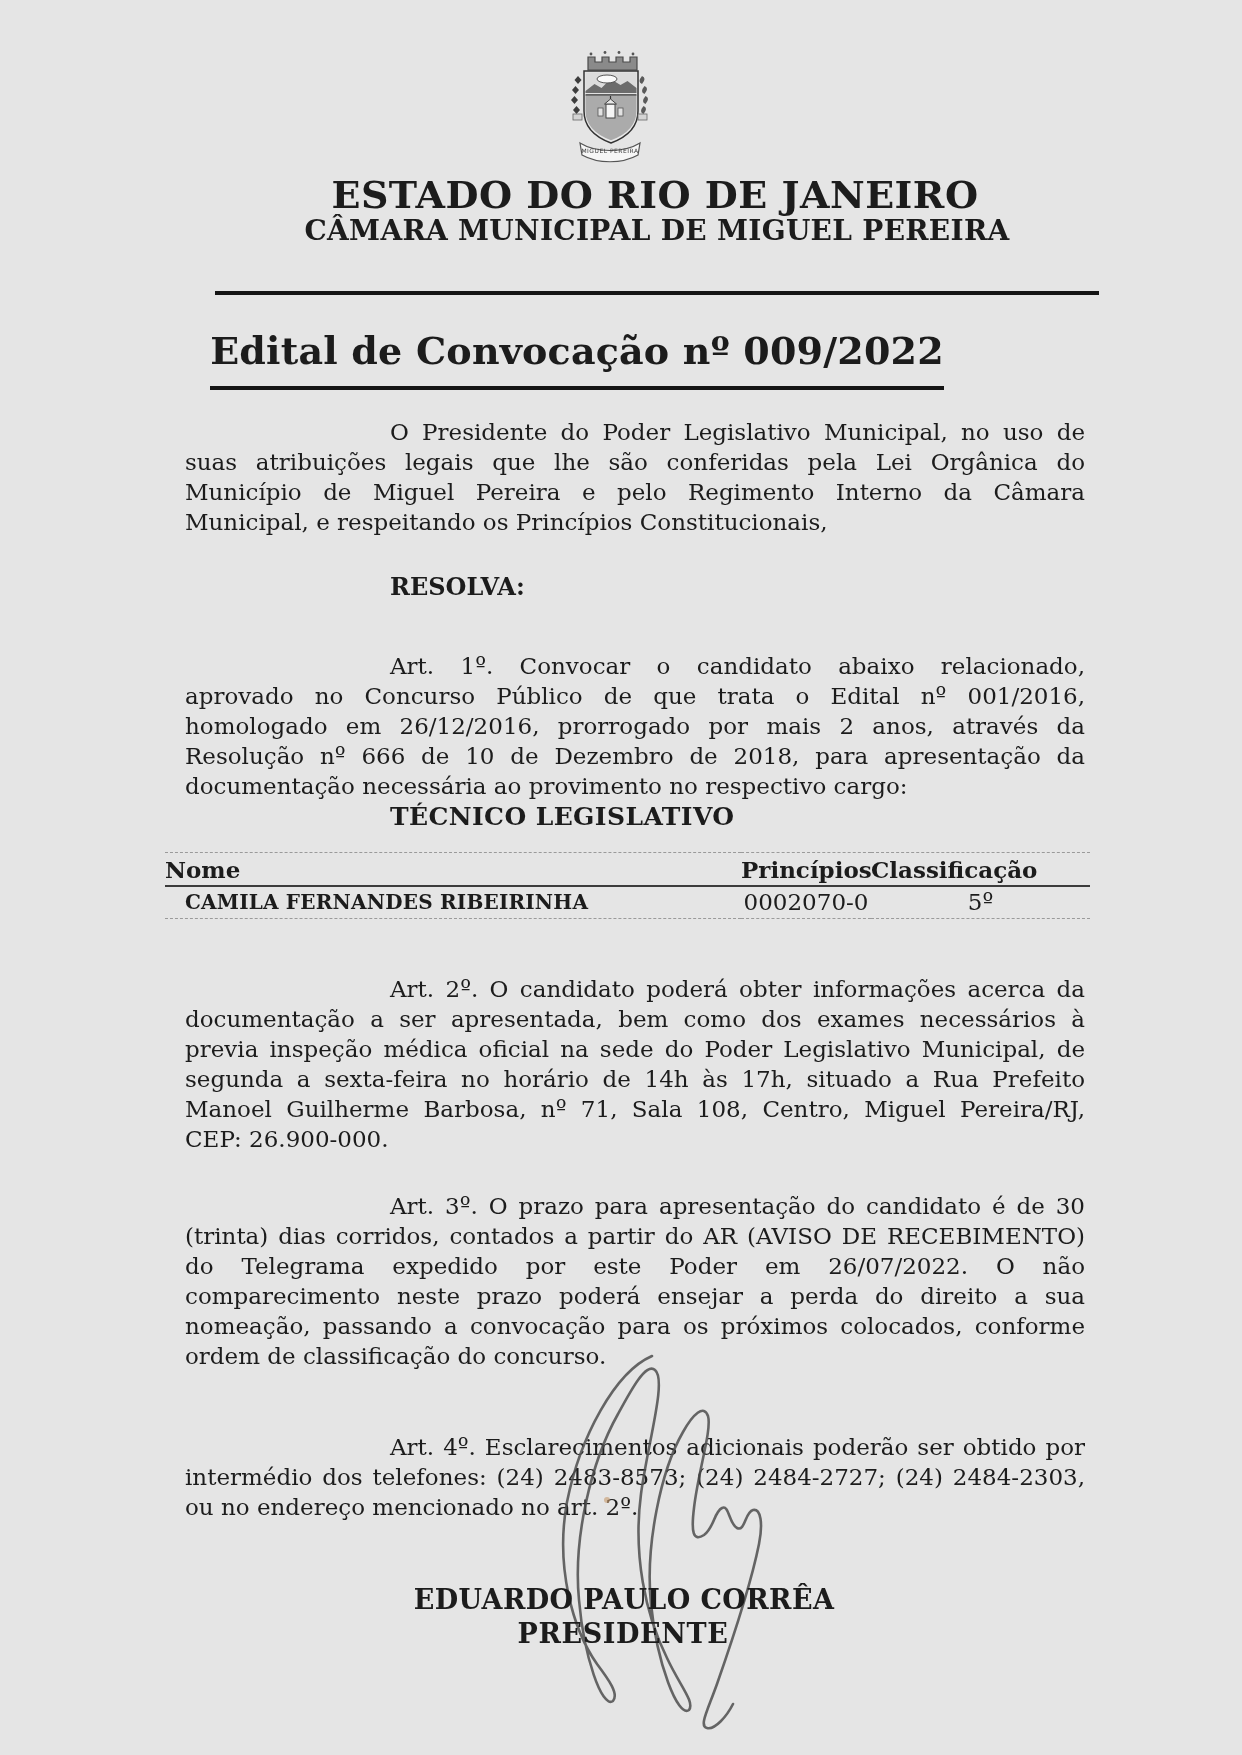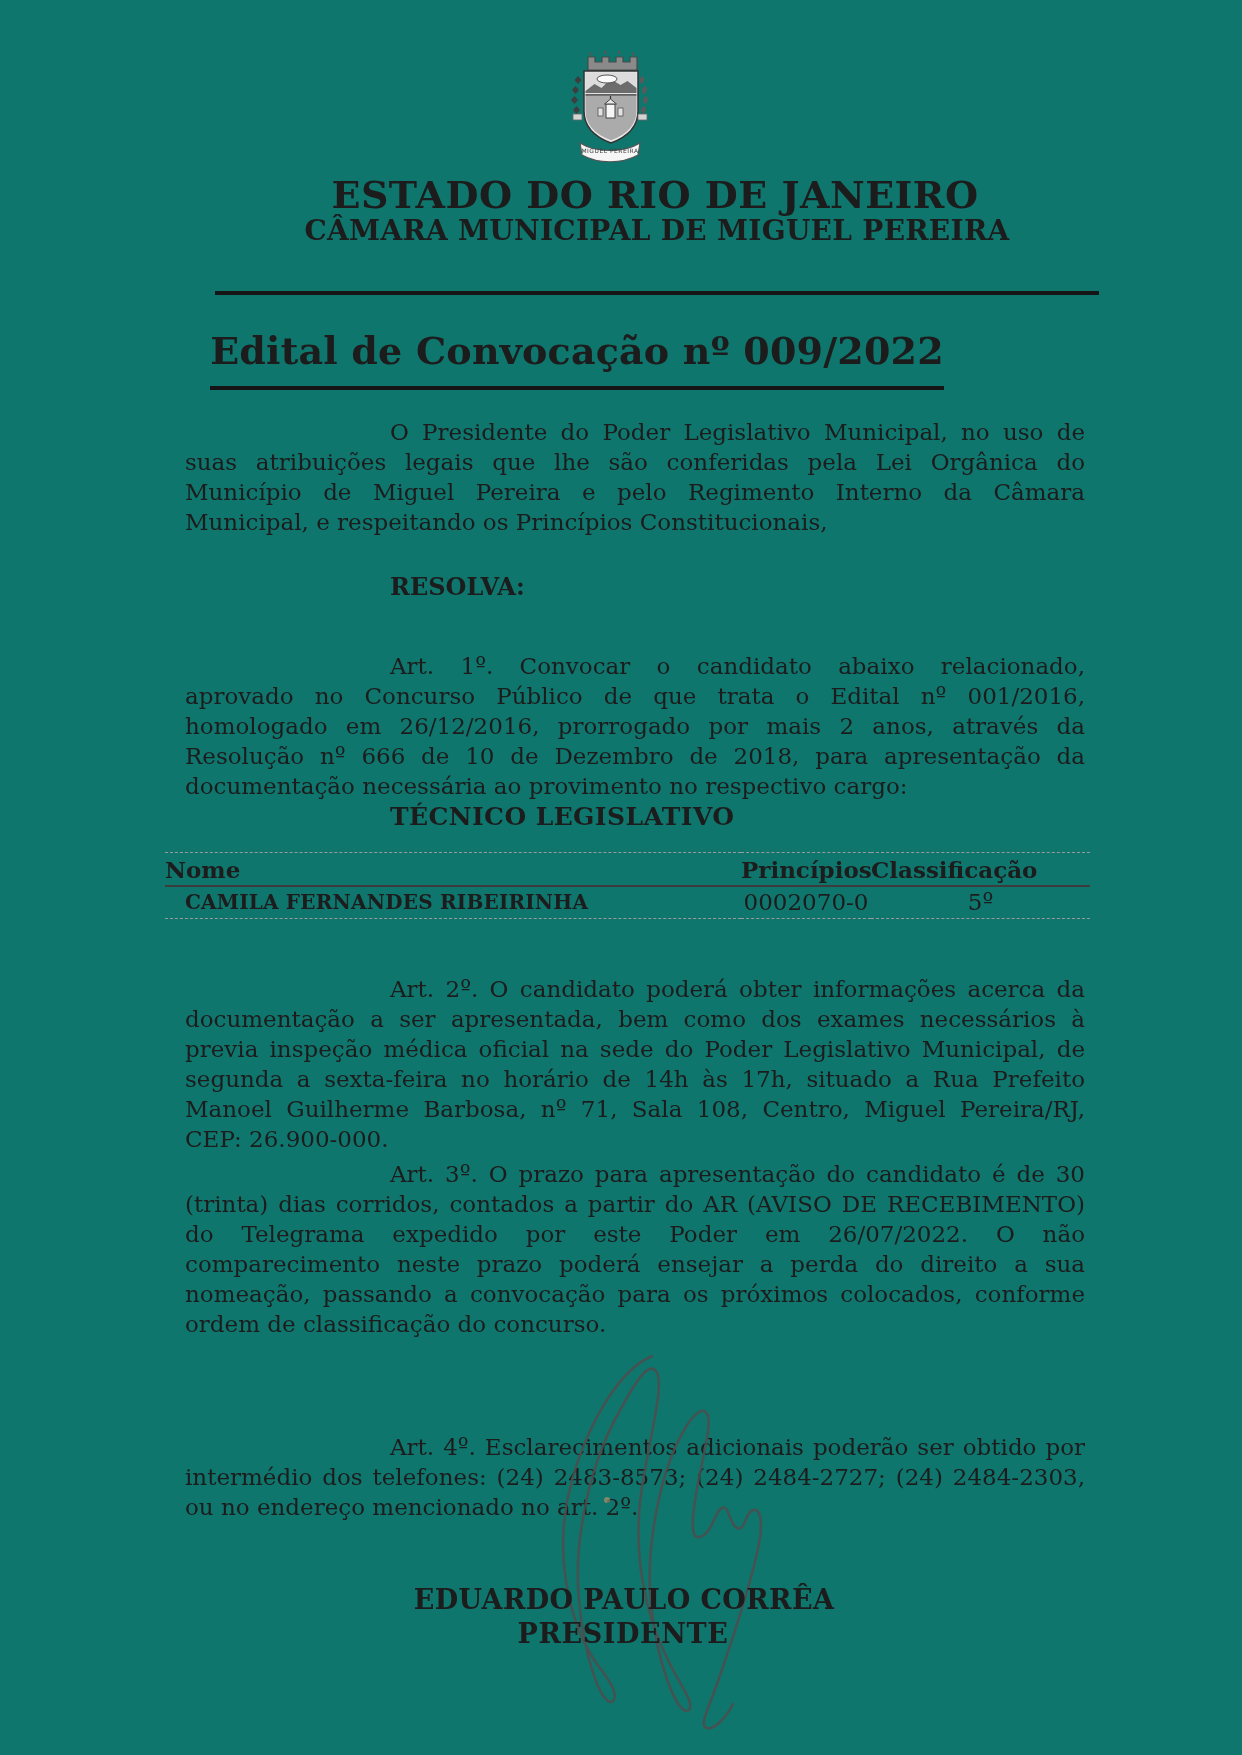--- a/index.html
+++ b/index.html
@@ -1,20 +1,20 @@
 <!DOCTYPE html>
 <html><head>
 <meta charset="utf-8">
 <style>
   html,body{margin:0;padding:0;background:#ffffff;}
   .page{
     position:relative;
     width:1242px;height:1755px;
     margin:0 auto;
-    background:#0f766e;
+    background:#e5e5e5;
     font-family:"DejaVu Serif","Liberation Serif",serif;
     color:#1c1c1c;
     overflow:hidden;
   }
   .abs{position:absolute;}
   
   .crest{left:560px;top:46px;width:100px;height:118px;}
   .hdr-state{
     left:0;top:172px;width:100%;
     text-align:center;transform:translateX(34px);
@@ -58,21 +58,21 @@
   }
   .ctable tr.row td{
     border-bottom:1px dashed #9a9a9a;
     padding:2px 0 3px 0;text-align:center;
   }
   .ctable tr.row td.name{
     text-align:left;padding-left:20px;
     font-weight:bold;font-size:20px;letter-spacing:.2px;
   }
   .art2{top:951px;}
-  .art3{top:1136px;}
+  .art3{top:1168px;}
   .art4{top:1409px;}
   
   .sig-name{
     left:0;top:1584px;width:100%;text-align:center;transform:translateX(3px);
     font-size:27px;font-weight:bold;letter-spacing:.4px;
   }
   .sig-role{
     left:0;top:1618px;width:100%;text-align:center;transform:translateX(2px);
     font-size:27px;font-weight:bold;letter-spacing:.6px;
   }

